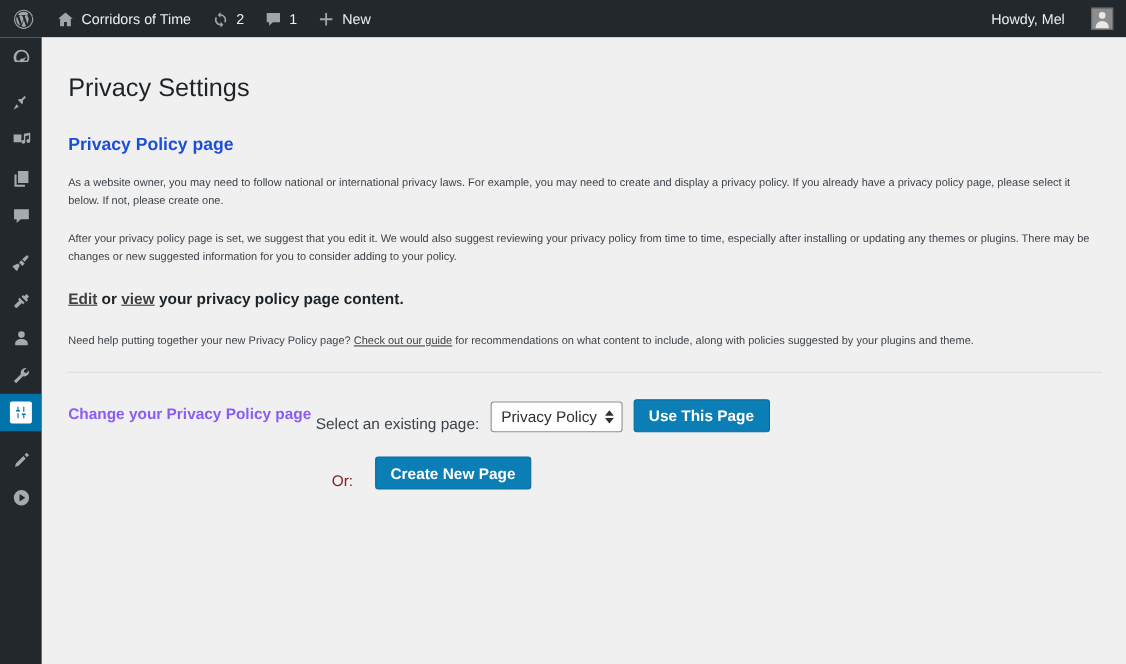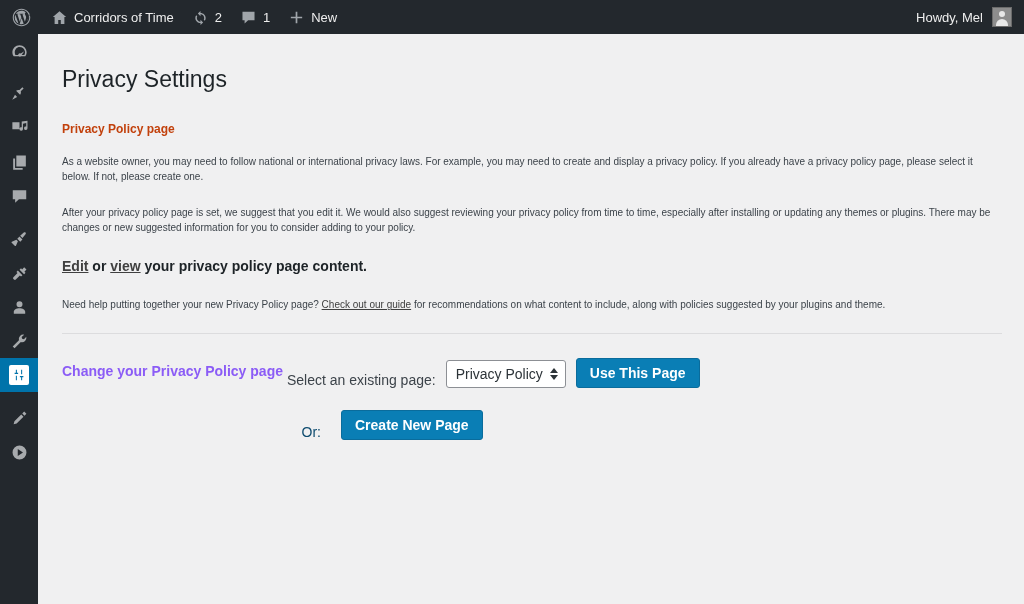--- a/index.html
+++ b/index.html
@@ -21,21 +21,21 @@
     font-size: 13px;
   }
   .ab-item {
     display: flex; align-items: center;
     height: 34px; padding: 16px 9px;
     color: #eeeeee; gap: 6px;
     white-space: nowrap;
   }
   .ab-logo { padding: 0 10px 0 11px; }
   .ab-spacer { flex: 1 1 auto; }
-  .ab-right { padding-right: 12px; gap: 9px; }
+  .ab-right { padding-right: 12px; gap: 24px; }
   .ab-ico { display: inline-block; line-height: 0; }
   .ab-ico svg { display: block; fill: #a0a5aa; }
   .ab-logo svg { fill: #a0a5aa; }
   .ab-count { color: #eeeeee; font-size: 13px; }
   .avatar {
     width: 20px; height: 20px;
     background: #8d8d8d;
     border: 1px solid #6b6b6b;
     display: inline-block; position: relative; overflow: hidden;
   }
@@ -87,21 +87,21 @@
     width: 986px; height: 570px;
     background: #f0f0f1;
     padding: 22px 22px 0 24px;
     overflow: hidden;
   }
   h1.page-title {
     font-size: 23px; font-weight: 400; color: #1d2327;
     margin: 0 0 22px 0; padding: 9px 0 4px 0; line-height: 1.3;
   }
   h2.section-title {
-    font-size: 12px; font-weight: bold; color: #c2410c;
+    font-size: 16px; font-weight: bold; color: #1d4ed8;
     margin: 0 0 16px 0; line-height: 1.4;
   }
   p.body-copy {
     font-size: 10px; color: #3c434a;
     margin: 0 0 20px 0; line-height: 1.55;
     max-width: 940px;
   }
   p.strong-copy {
     font-size: 14px; font-weight: bold; color: #1d2327;
     margin: 0 0 20px 0; line-height: 1.55;
@@ -155,21 +155,21 @@
     height: 30px; padding: 0 13px;
     display: inline-flex; align-items: center;
     cursor: pointer; white-space: nowrap;
     font-family: "Liberation Sans", sans-serif;
   }
   .row-or { margin-top: 20px; }
   .or-label {
     width: 225px; flex: 0 0 225px;
   }
   .or-text {
-    font-size: 14px; color: #0c4a6e;
+    font-size: 14px; color: #7f1d1d;
     width: 34px; text-align: right; margin-right: 10px;
   }
 </style>
 </head>
 <body>
 
 <div id="adminbar">
 
   <div class="ab-item ab-logo">
     <span class="ab-ico">

